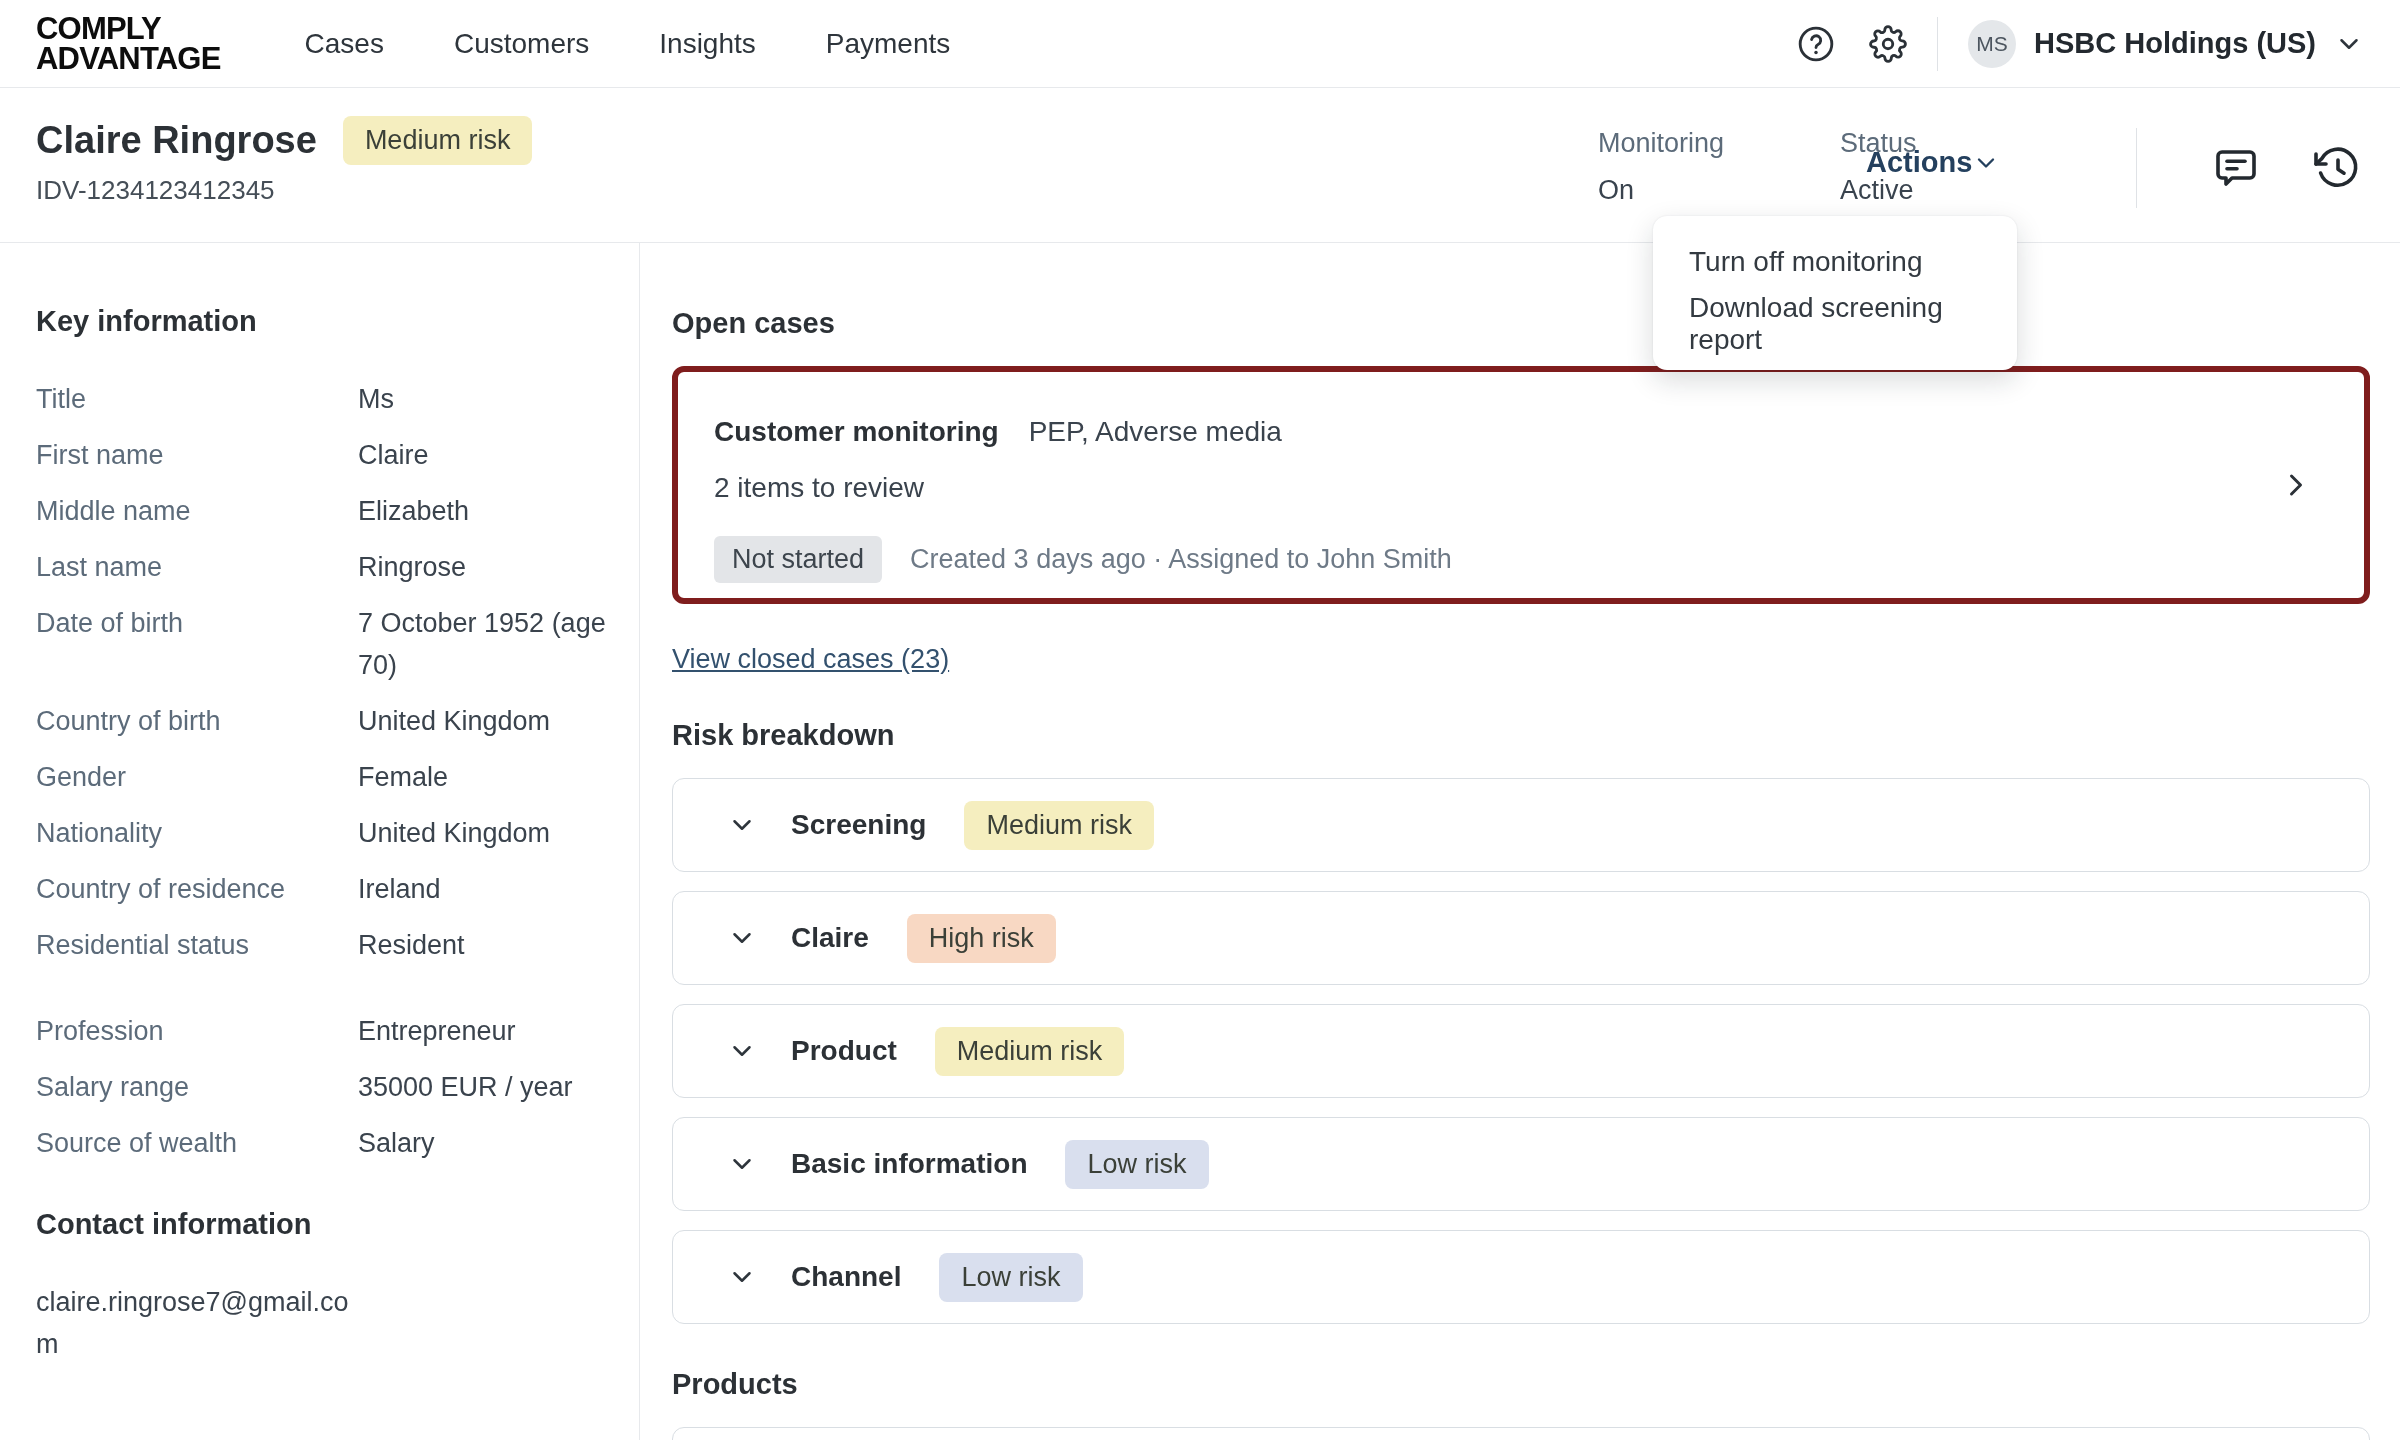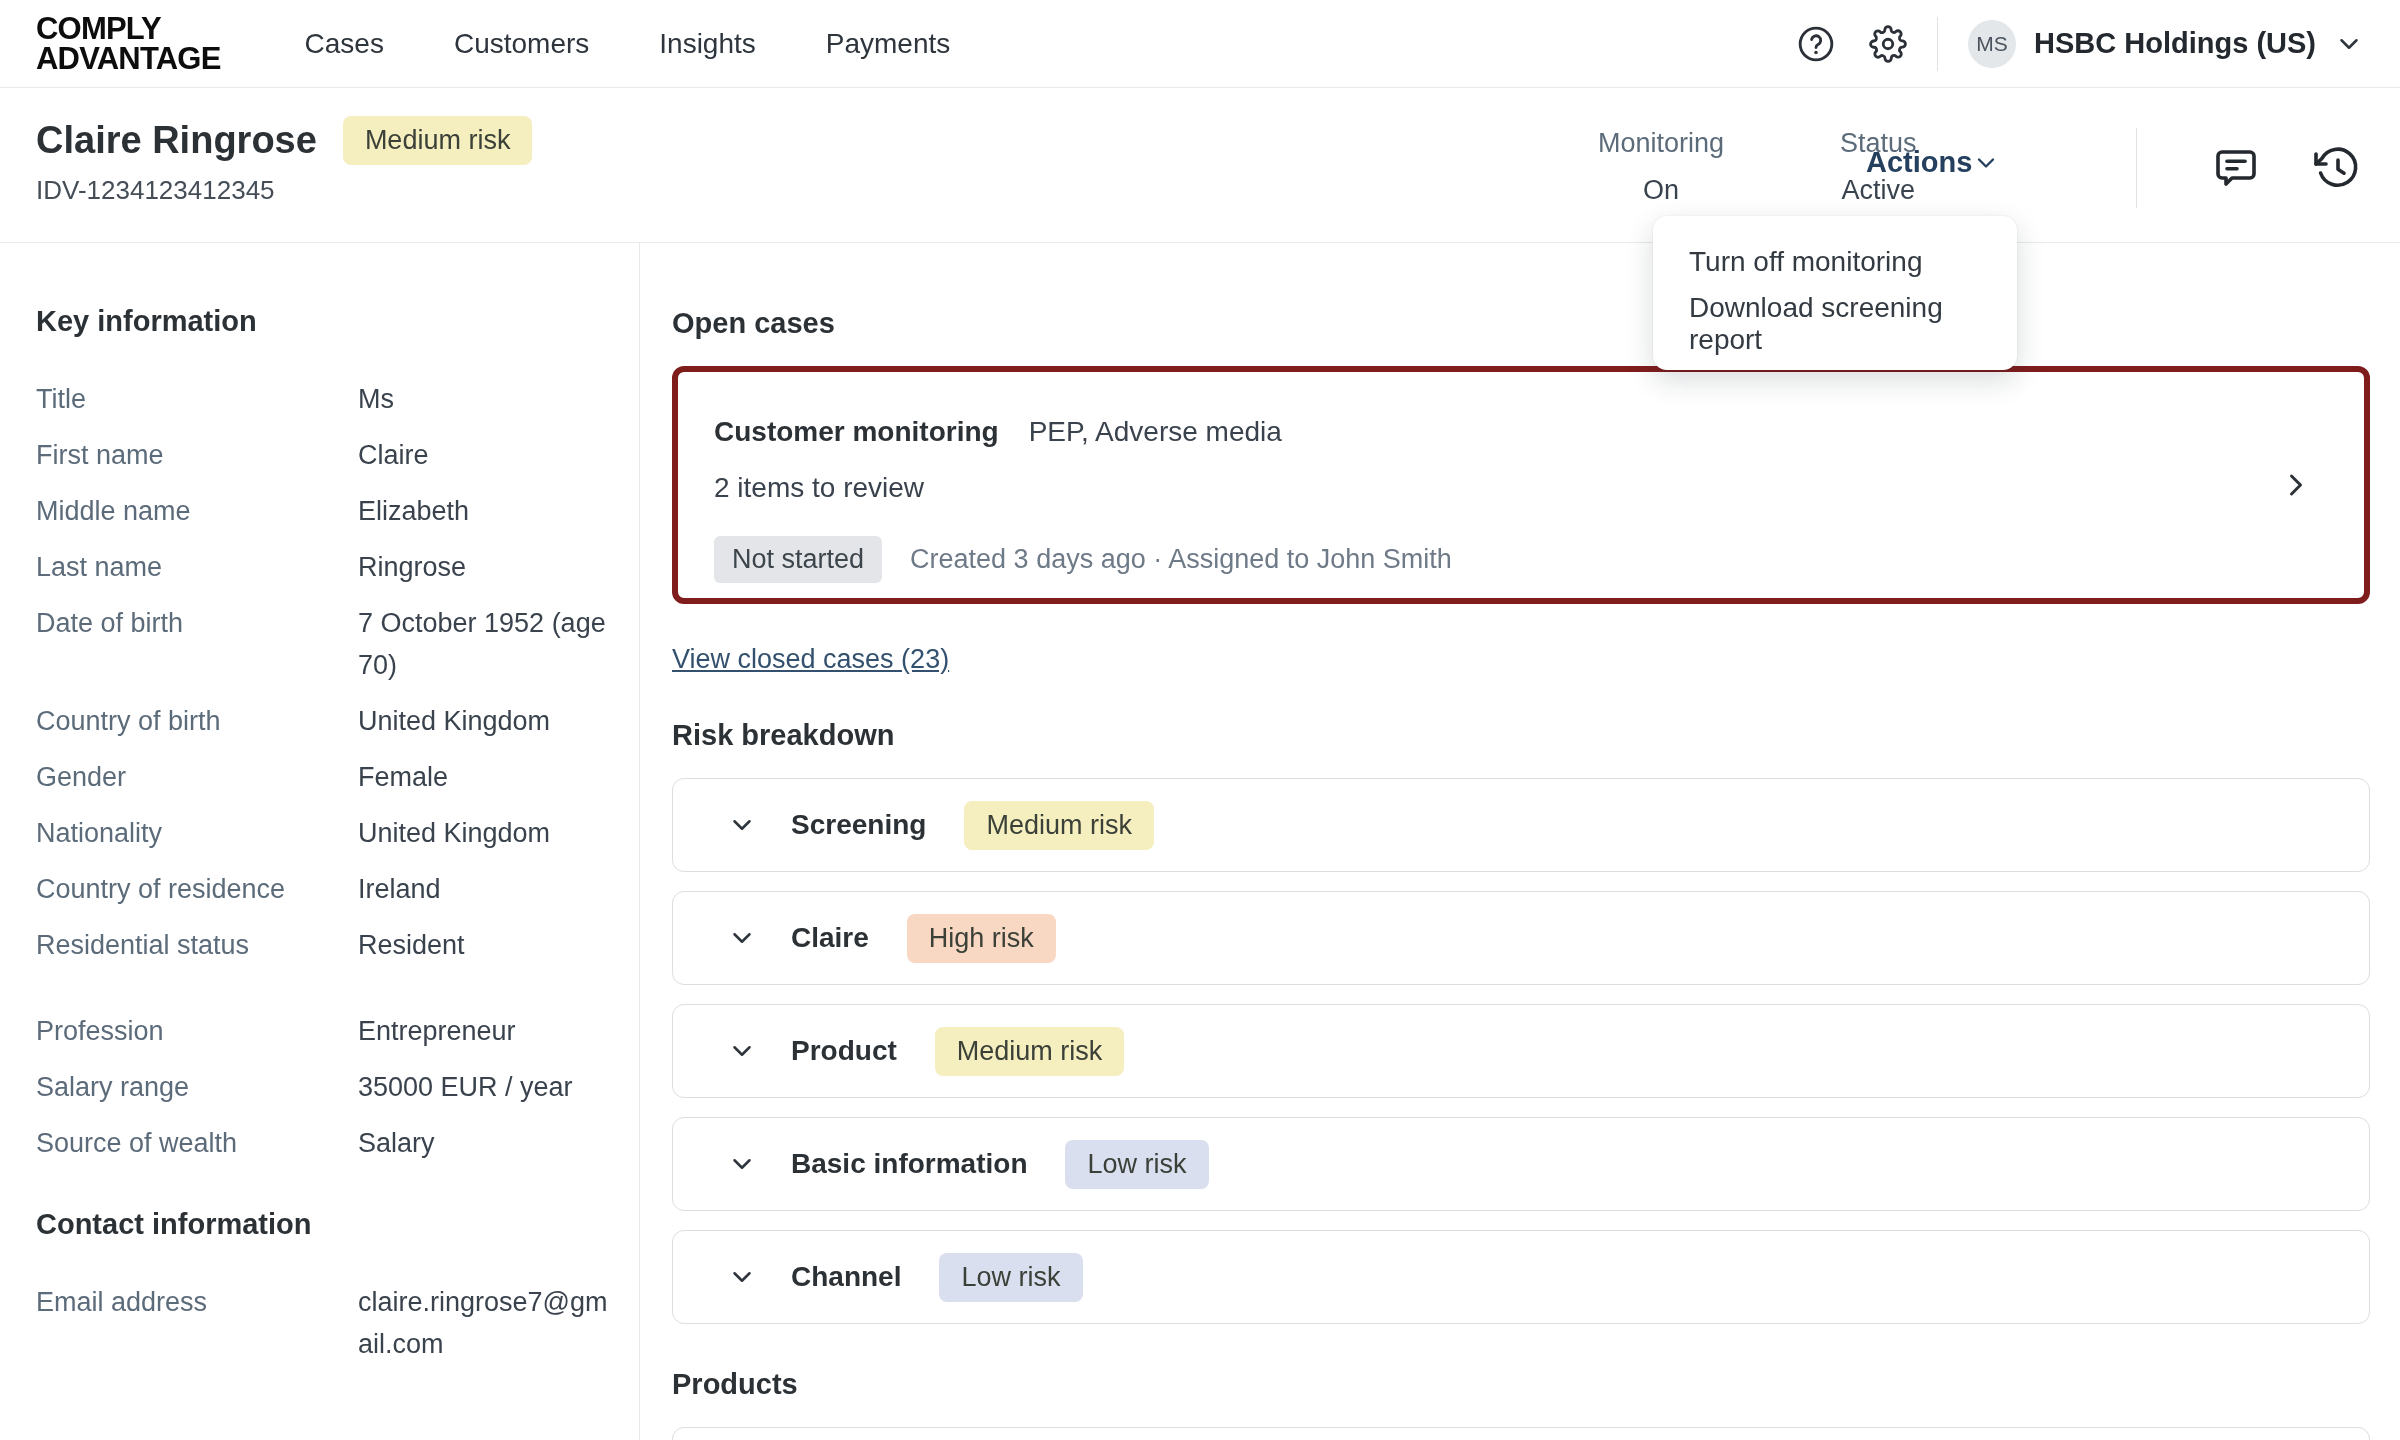--- a/index.html
+++ b/index.html
@@ -24,21 +24,21 @@
   .pageheader{position:relative;height:155px;border-bottom:1px solid #e7e9ec;box-sizing:border-box;padding:28px 36px 0;background:#fff;}
   .title-row{display:flex;align-items:center;gap:26px;}
   h1{font-size:38px;margin:0;font-weight:700;color:#2c3136;}
   .customer-id{font-size:26px;color:#454e57;margin-top:10px;}
   .badge{display:inline-block;border-radius:8px;padding:9px 22px;font-size:27px;color:#3b4038;white-space:nowrap;}
   .badge.medium{background:#f5eebf;}
   .badge.high{background:#f8d8c3;}
   .badge.low{background:#d9dfee;}
   .hdr-kv{position:absolute;top:40px;display:flex;flex-direction:column;gap:16px;}
   .hdr-kv .k{font-size:27px;color:#5c6b7a;}
-  .hdr-kv .v{font-size:27px;color:#39434e;text-align:center;}
+  .hdr-kv .v{font-size:27px;color:#39434e;}
   .actions-btn{position:absolute;left:1866px;top:58px;display:flex;align-items:center;font-size:29px;font-weight:700;color:#24405e;cursor:pointer;}
   .actions-btn .chev{width:28px;height:28px;color:#24405e;}
   .hdr-divider{position:absolute;left:2136px;top:40px;width:1px;height:80px;background:#dfe2e6;}
   .hdr-icon{position:absolute;top:56px;width:48px;height:48px;color:#23292f;cursor:pointer;}
 
   
   .menu{position:absolute;left:1653px;top:216px;width:364px;box-sizing:border-box;background:#fff;border-radius:14px;box-shadow:0 10px 28px rgba(20,28,40,.16),0 0 2px rgba(20,28,40,.10);padding:20px 0;z-index:50;}
   .menu-item{height:52px;display:flex;align-items:center;padding:0 36px;font-size:28px;color:#333a41;cursor:pointer;}
   .menu-item + .menu-item{margin-top:10px;}
 
@@ -214,21 +214,20 @@
           <div class="k">Salary range</div>
           <div class="v nb">35000 EUR / year</div>
           <div class="k">Source of wealth</div>
           <div class="v nb">Salary</div>
         </div>
       </div>
 
       <div class="side-section">
         <h3 class="side-title">Contact information</h3>
         <div class="kv-grid">
-          <div class="k">Email address</div>
           <div class="v">claire.ringrose7@gmail.com</div>
         </div>
       </div>
     </div>
 
     <div class="main">
 
       <div class="open-cases">
         <h2>Open cases</h2>
 

